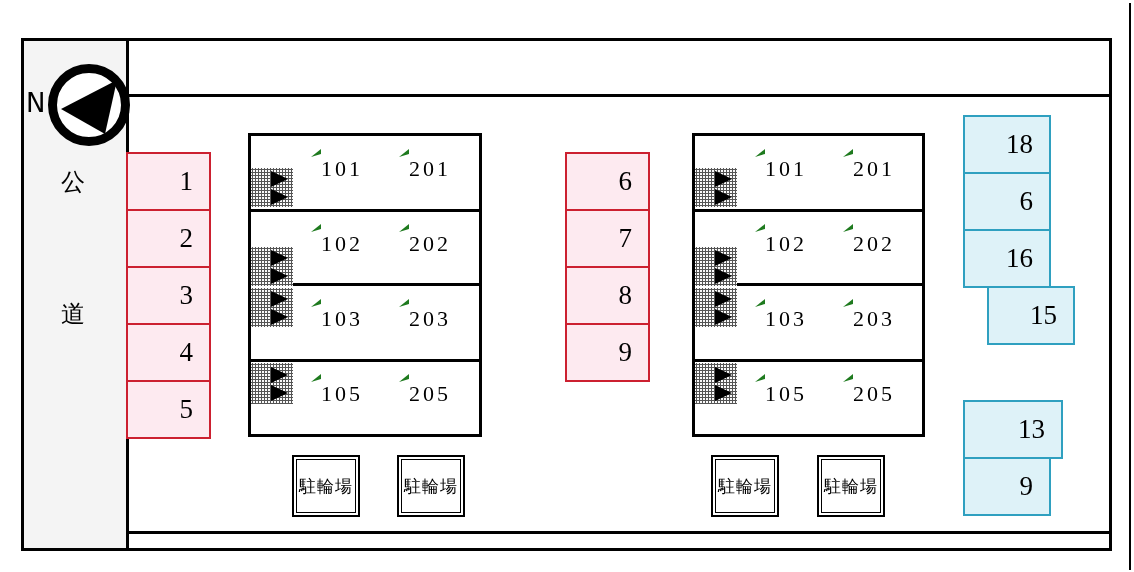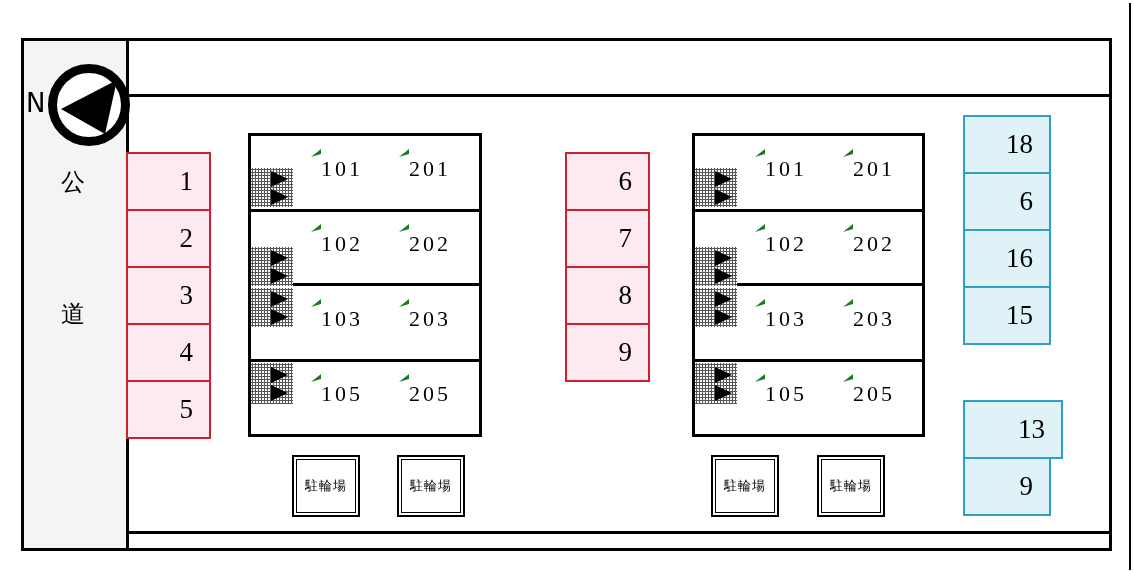--- a/index.html
+++ b/index.html
@@ -25,21 +25,21 @@
   .btitle{position:absolute;top:100px;text-align:center;font-size:20px;letter-spacing:4px;}
   .room{position:absolute;width:64px;text-align:center;font-size:22px;letter-spacing:3px;}
   .flag{position:absolute;width:10px;height:8px;background:var(--flag-green);
         clip-path:polygon(100% 0,100% 62%,0 100%);}
   .marker{position:absolute;width:42px;background-color:#fafafa;
           background-image:radial-gradient(#555 1px,transparent 1.2px);background-size:3px 3px;}
   .tri{position:absolute;left:20px;width:0;height:0;border-left:17px solid #000;
        border-top:8px solid transparent;border-bottom:8px solid transparent;}
   .bike{position:absolute;top:459px;width:58px;height:52px;background:#fff;
         border:1px solid #000;outline:2px solid #000;outline-offset:2px;
-        display:flex;align-items:center;justify-content:center;font-size:13px;letter-spacing:1px;}
+        display:flex;align-items:center;justify-content:center;font-size:17px;letter-spacing:1px;}
 </style>
 </head>
 <body>
 
 <div class="canvas">
 
   <div class="frame"></div>
   <div class="roadstrip"></div>
   <div class="line" style="left:126px;top:38px;width:3px;height:513px;"></div>
   <div class="line" style="left:129px;top:94px;width:983px;height:3px;"></div>
@@ -63,21 +63,21 @@
   <div class="space pink" style="left:126px;top:380px;width:85px;">5</div>
 
   <div class="space pink" style="left:565px;top:152px;width:85px;">6</div>
   <div class="space pink" style="left:565px;top:209px;width:85px;">7</div>
   <div class="space pink" style="left:565px;top:266px;width:85px;">8</div>
   <div class="space pink" style="left:565px;top:323px;width:85px;">9</div>
 
   <div class="space cyan" style="left:963px;top:115px;width:88px;">18</div>
   <div class="space cyan" style="left:963px;top:172px;width:88px;">6</div>
   <div class="space cyan" style="left:963px;top:229px;width:88px;">16</div>
-  <div class="space cyan" style="left:963px;top:286px;width:88px;">15</div>
+  <div class="space cyan" style="left:987px;top:286px;width:88px;">15</div>
   <div class="space cyan" style="left:963px;top:400px;width:100px;">13</div>
   <div class="space cyan" style="left:963px;top:457px;width:88px;">9</div>
 
   <div class="building" style="left:248px;width:234px;">
     <div class="bdiv" style="top:73px;"></div>
     <div class="bdiv" style="top:147px;"></div>
     <div class="bdiv" style="top:223px;"></div>
     <div class="flag" style="left:60px;top:13px;"></div>
     <div class="flag" style="left:148px;top:13px;"></div>
     <div class="room" style="left:59px;top:20px;">101</div>

